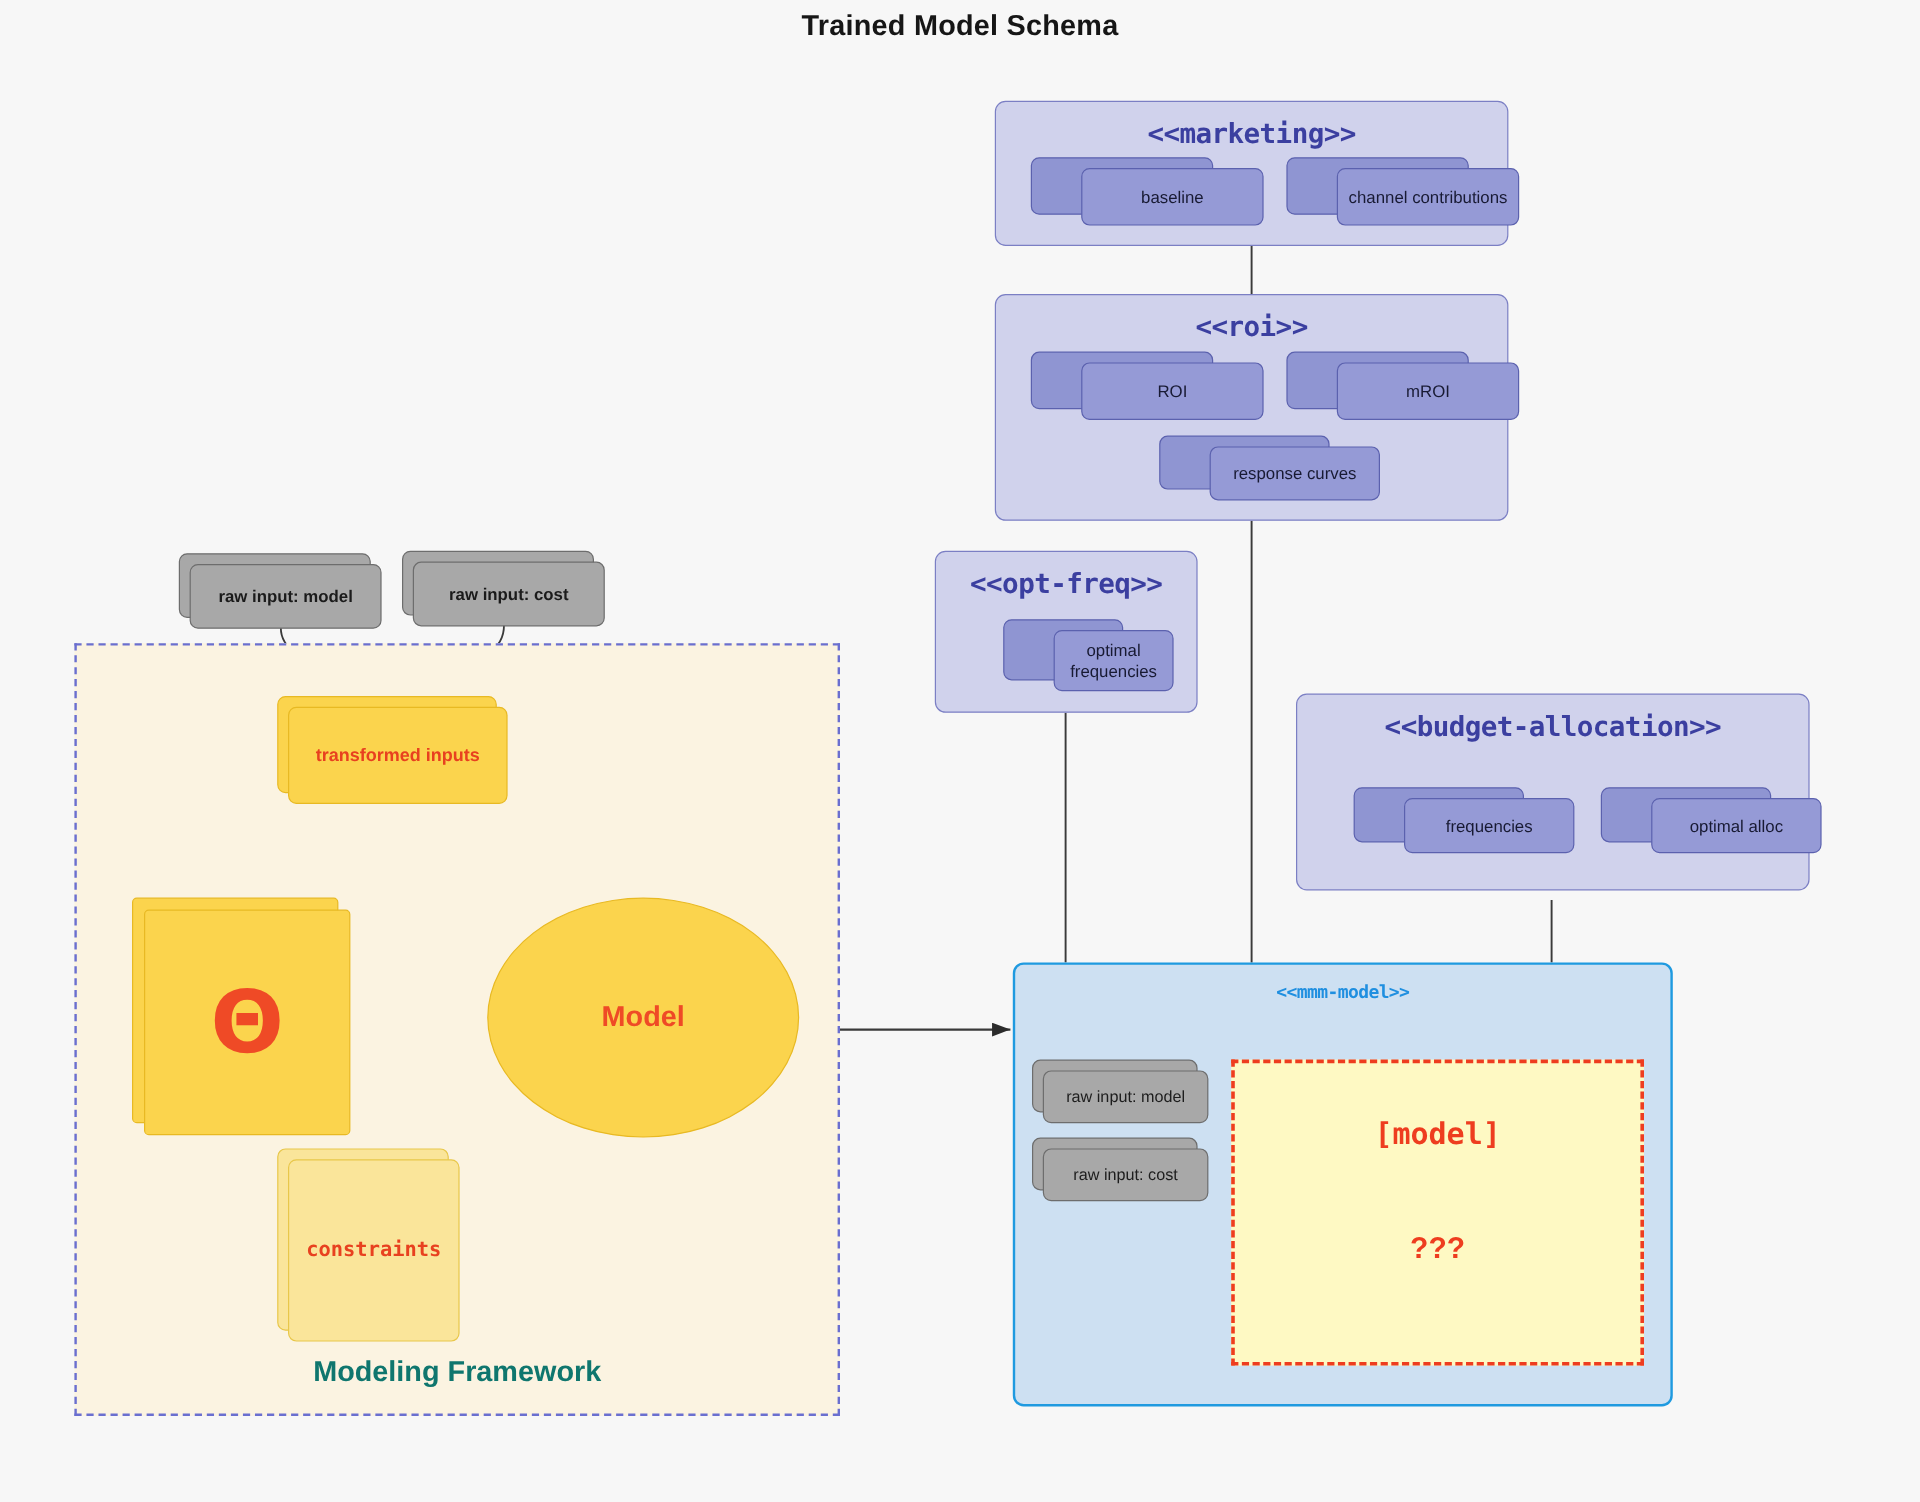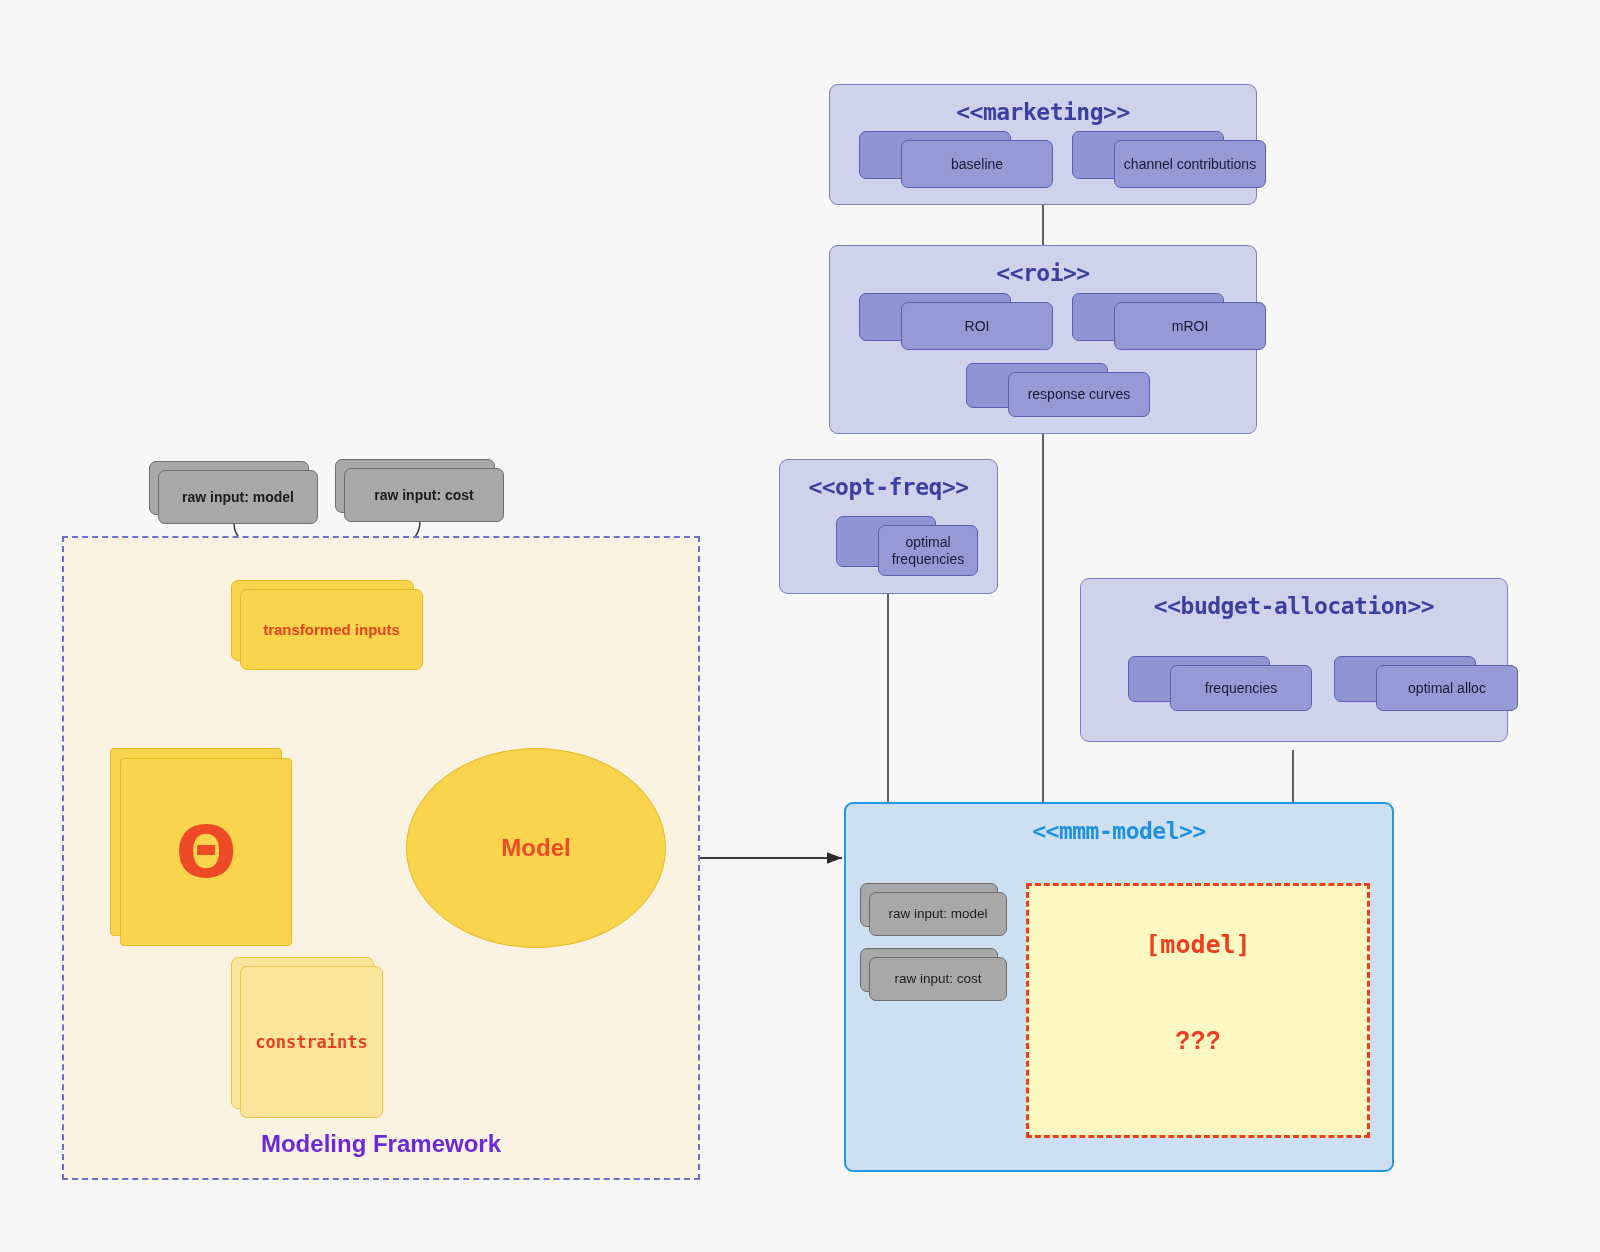--- a/index.html
+++ b/index.html
@@ -54,30 +54,30 @@
   .pkg{
     position:absolute;box-sizing:border-box;
     background:#d0d2ec;border:1.8px solid #7b7fc4;border-radius:9px;
   }
   .pkg .pkg-title{
     position:absolute;left:0;top:14px;width:100%;text-align:center;
     font-family:"DejaVu Sans Mono","Liberation Mono",monospace;
     font-size:23px;font-weight:bold;color:#3b3fa0;letter-spacing:-.5px;
   }
   .pkg.blue{background:#cde0f2;border:2.2px solid #1f9ae0;}
-  .pkg.blue .pkg-title{color:#1f8fe0;font-size:23px;}
+  .pkg.blue .pkg-title{color:#1f8fe0;font-size:15px;}
 
   
   .mf{
     position:absolute;box-sizing:border-box;
     background:#fbf3e1;border:2px dashed #6a6fd0;
   }
   .mf-label{
     position:absolute;left:0;bottom:20px;width:100%;text-align:center;
-    font-size:24px;font-weight:bold;color:#6d28d9;
+    font-size:24px;font-weight:bold;color:#0f766e;
   }
 
   
   .theta{position:absolute;box-sizing:border-box;}
   .theta .back{position:absolute;left:0;top:0;width:100%;height:100%;
     background:#fbd44d;border:1.8px solid #e8b923;border-radius:4px;}
   .theta .front{position:absolute;left:10px;top:10px;width:100%;height:100%;
     background:#fbd44d;border:1.8px solid #e8b923;border-radius:4px;
     display:flex;align-items:center;justify-content:center;}
   .theta .glyph{font-size:72px;font-weight:bold;color:#ef4a26;line-height:1;
@@ -104,20 +104,21 @@
   .modelbox .m2{
     position:absolute;left:0;top:140px;width:100%;text-align:center;
     font-size:25px;font-weight:bold;color:#ee3d1f;
   }
 </style>
 </head>
 <body>
 
 <div id="stage">
 
+  <div class="title">Trained Model Schema</div>
 
   <svg class="edges" viewBox="0 0 1600 1252">
     <defs>
       <marker id="arrSmall" markerWidth="9" markerHeight="9" refX="7.5" refY="3" orient="auto">
         <path d="M0,0 L7.5,3 L0,6 z" fill="#5b61ae"></path>
       </marker>
       <marker id="arrBlack" markerWidth="10" markerHeight="10" refX="8.5" refY="3.2" orient="auto">
         <path d="M0,0 L8.5,3.2 L0,6.4 z" fill="#2b2b2b"></path>
       </marker>
       <marker id="arrRed" markerWidth="10" markerHeight="10" refX="8.5" refY="3.2" orient="auto">

